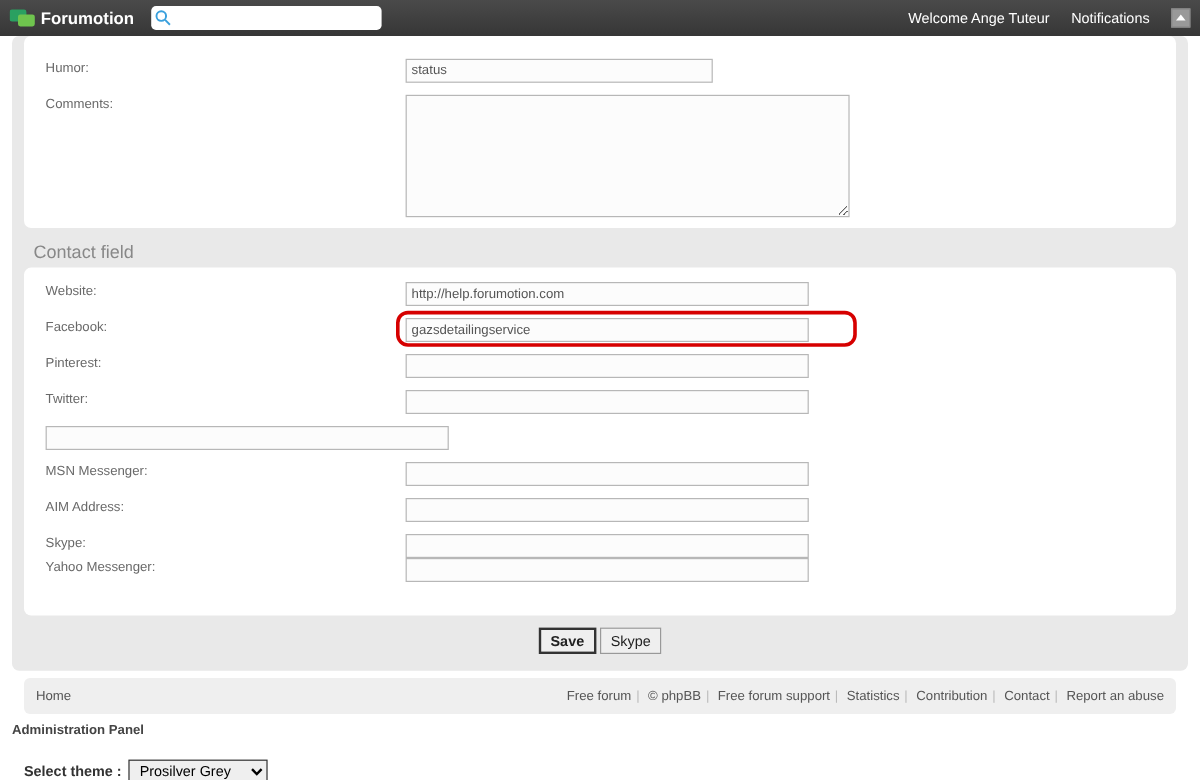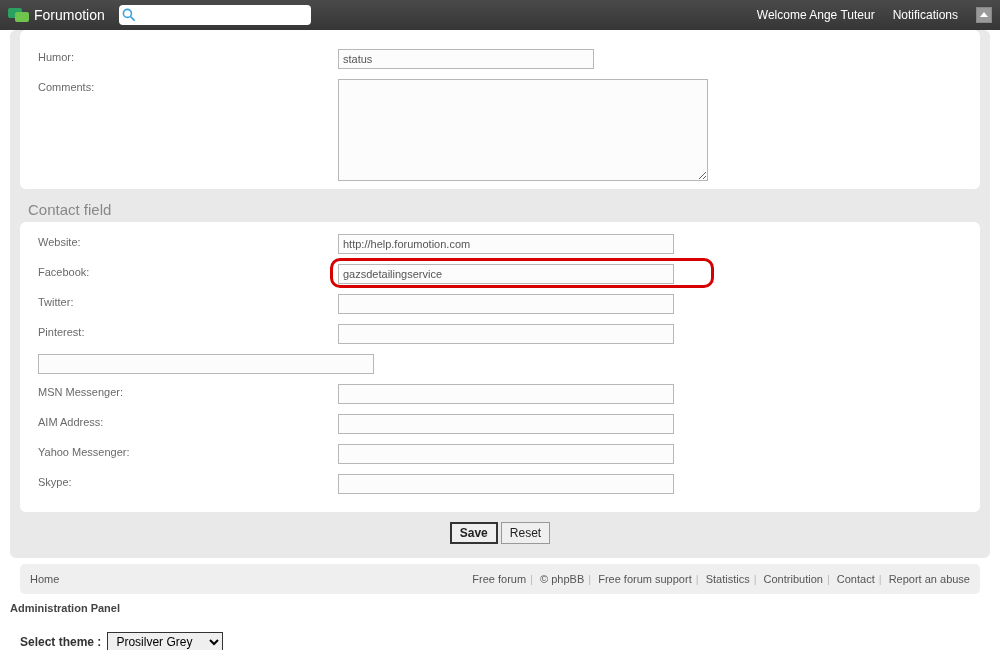--- a/index.html
+++ b/index.html
@@ -12,21 +12,21 @@
   }
   .topbar {
     background: linear-gradient(#4a4a4a, #363636);
     height: 30px;
     display: flex;
     align-items: center;
     color: #fff;
     padding: 0 8px;
     position: relative;
   }
-  .brand { display: flex; align-items: center; font-size: 14px; font-weight: normal;}
+  .brand { display: flex; align-items: center; font-size: 14px; font-weight: bold;}
   .brand svg { margin-right: 4px; }
   .search {
     margin-left: 14px;
     height: 20px;
     width: 192px;
     background: #fff;
     border-radius: 4px;
     display: flex;
     align-items: center;
     padding-left: 2px;
@@ -119,52 +119,52 @@
     <div class="panel-inner contact-block">
       <div class="row">
           <label>Website:</label>
           <div class="fld"><input class="inp" type="text" value="http://help.forumotion.com" style=""></div>
         </div>
       <div class="row">
           <label>Facebook:</label>
           <div class="fld"><input id="fb-inp" class="inp" type="text" value="gazsdetailingservice" style=""></div>
         </div>
       <div class="row">
-          <label>Twitter:</label>
+          <label>Pinterest:</label>
           <div class="fld"><input class="inp" type="text" value="" style=""></div>
         </div>
       <div class="row">
-          <label>Pinterest:</label>
+          <label>Twitter:</label>
           <div class="fld"><input class="inp" type="text" value="" style=""></div>
         </div>
       <div class="row">
           <div class="fld"><input class="inp" type="text" value="" style=""></div>
         </div>
       <div class="row">
           <label>MSN Messenger:</label>
           <div class="fld"><input class="inp" type="text" value="" style=""></div>
         </div>
       <div class="row">
           <label>AIM Address:</label>
           <div class="fld"><input class="inp" type="text" value="" style=""></div>
         </div>
+      <div class="row" style="margin-bottom:0;">
+          <label>Skype:</label>
+          <div class="fld"><input class="inp" type="text" value="" style=""></div>
+        </div>
       <div class="row">
           <label>Yahoo Messenger:</label>
-          <div class="fld"><input class="inp" type="text" value="" style=""></div>
-        </div>
-      <div class="row" style="margin-bottom:0;">
-          <label>Skype:</label>
           <div class="fld"><input class="inp" type="text" value="" style=""></div>
         </div>
       <div id="ring" class="highlight-ring" style="left: 310px; top: 36px; width: 384px; height: 30px;"></div>
     </div>
 
     <div class="btnrow">
       <button class="btn">Save</button>
-      <button class="btn reset">Reset</button>
+      <button class="btn reset">Skype</button>
     </div>
   </div>
 
   <div class="footer-bar">
     <a href="#">Home</a>
     <div>
       <a href="#">Free forum</a><span class="sep">|</span>
       <a href="#">© phpBB</a><span class="sep">|</span>
       <a href="#">Free forum support</a><span class="sep">|</span>
       <a href="#">Statistics</a><span class="sep">|</span>

